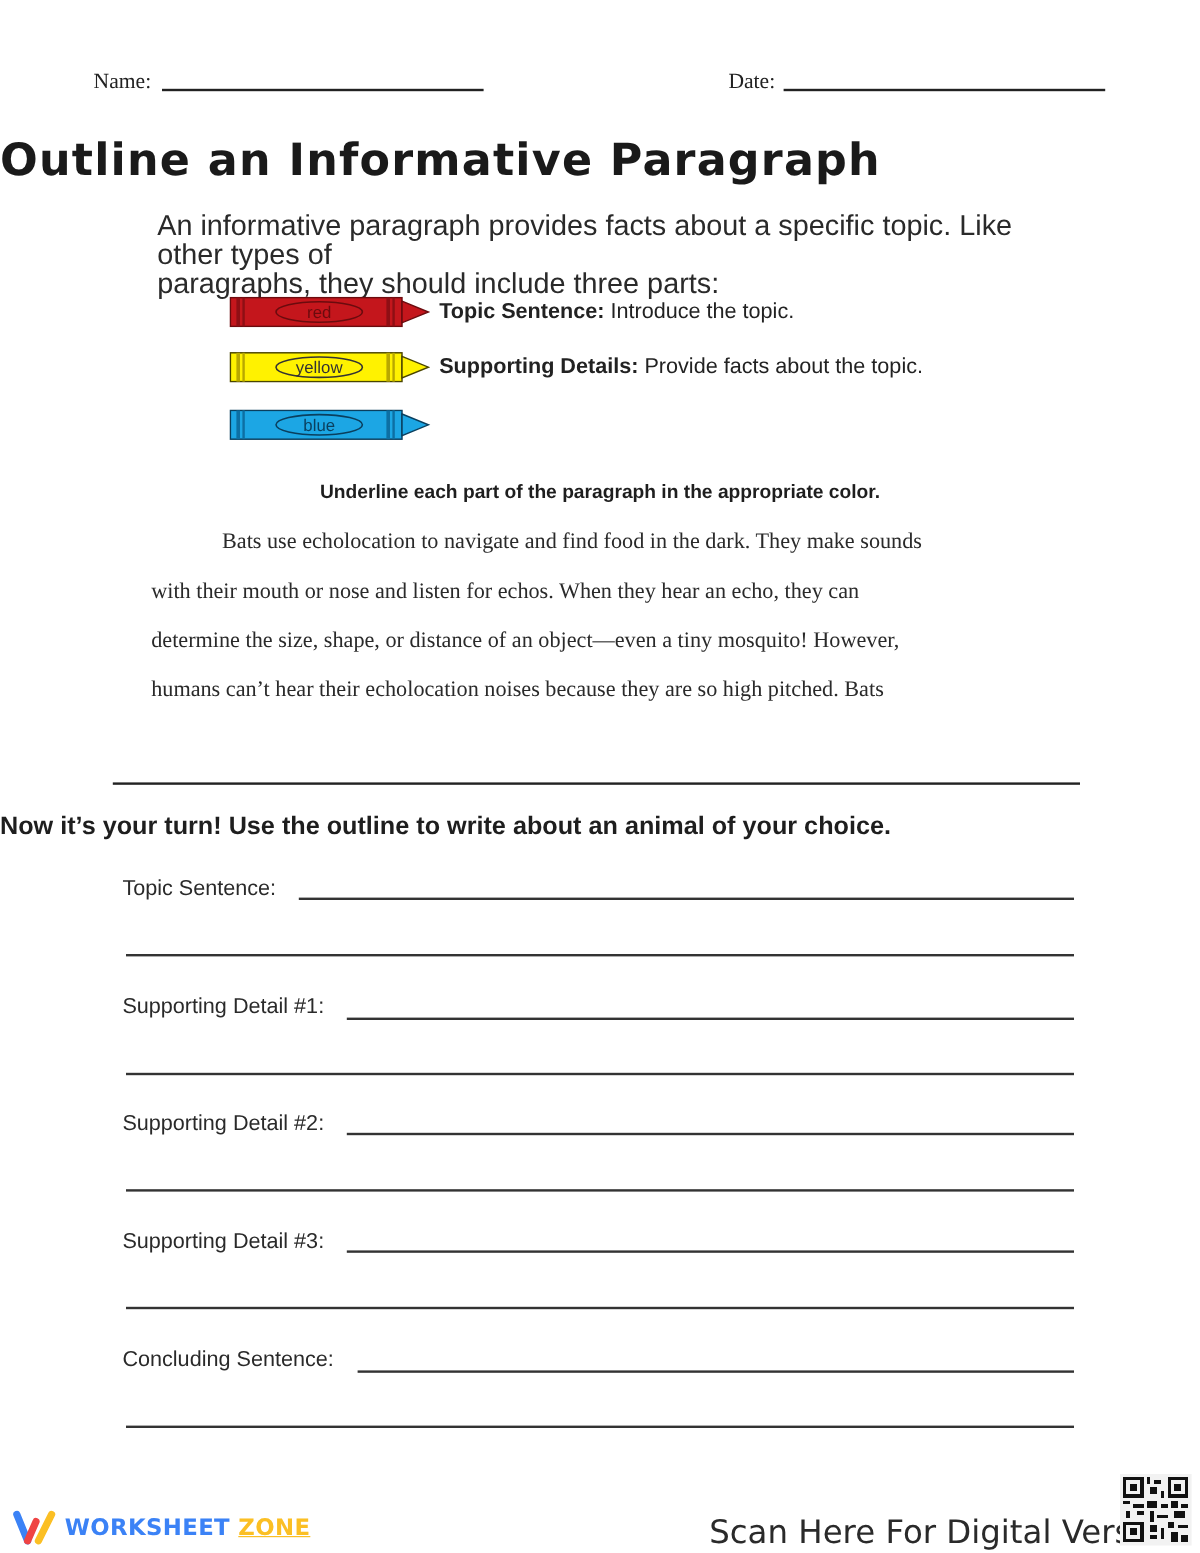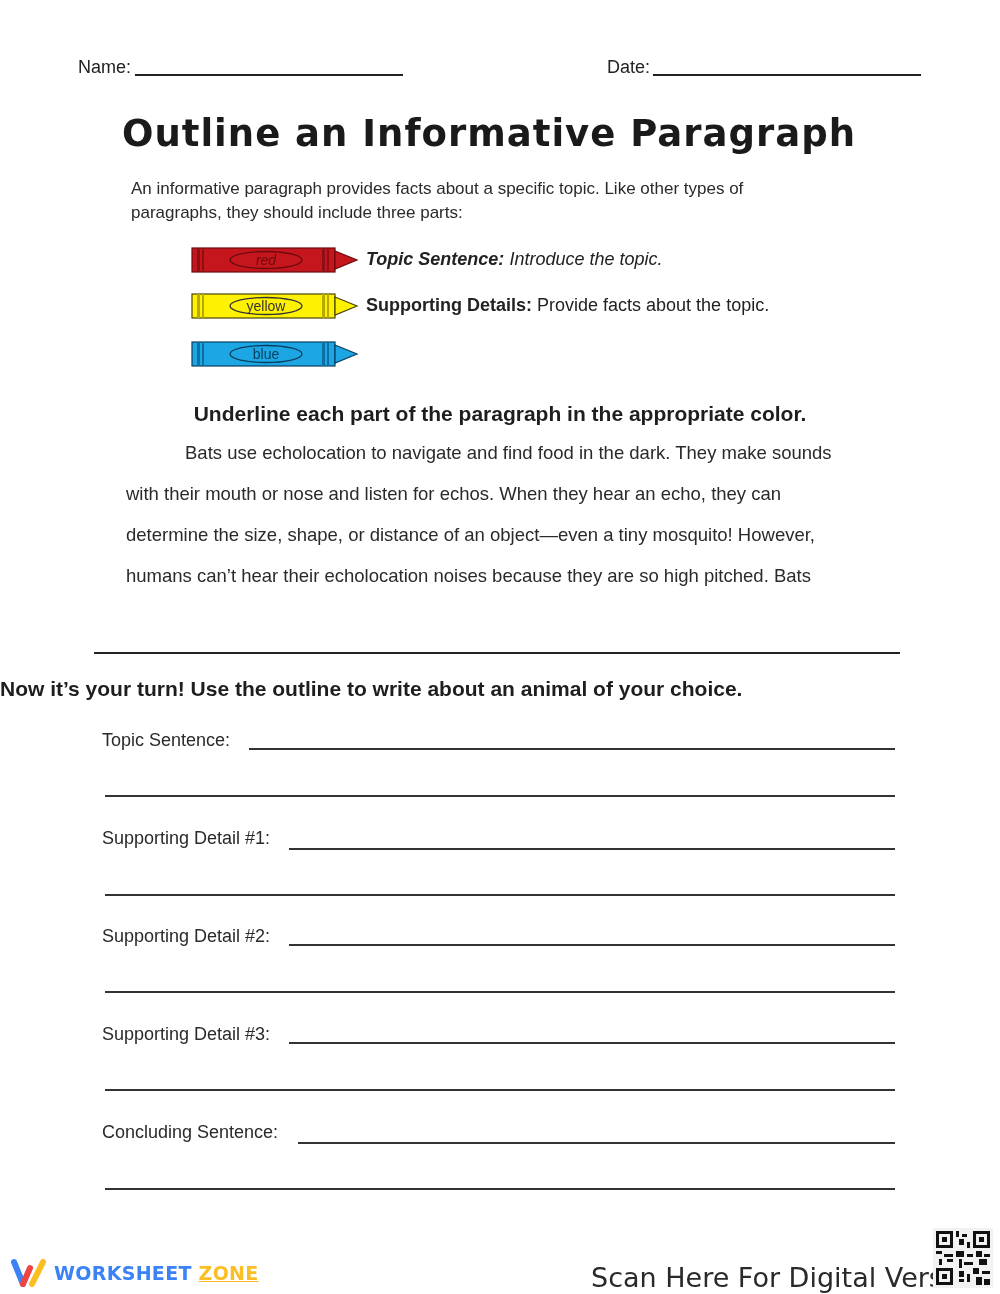--- a/index.html
+++ b/index.html
@@ -1,34 +1,34 @@
 <!DOCTYPE html>
 <html><head>
   <meta charset="utf-8">
   <style>
     html, body { margin: 0; padding: 0; background: #ffffff; }
     body { width: 1000px; height: 1294px; position: relative; overflow: hidden;
            font-family: "Liberation Sans", sans-serif; color: #222; }
     .abs { position: absolute; }
-    .hdr-label { font-size: 18px; color: #222; font-family: Liberation Sans, sans-serif; }
+    .hdr-label { font-size: 18px; color: #222; font-family: Liberation Serif, serif; }
     .hdr-line { position: absolute; height: 0; border-bottom: 2px solid #222; }
-    .title { position: absolute; left: 0; width: 812px; top: 112px; text-align: right;
+    .title { position: absolute; left: 0; width: 812px; top: 112px; text-align: left;
              font-family: "DejaVu Sans", sans-serif; font-weight: bold; font-size: 37px;
-             letter-spacing: 1px; color: #1a1a1a; margin-left: 44px; }
-    .intro { position: absolute; left: 131px; top: 177px; width: 730px; font-size: 17px;
+             letter-spacing: 1px; color: #1a1a1a; }
+    .intro { position: absolute; left: 131px; top: 177px; width: 730px; font-size: 24px;
              line-height: 24px; color: #2a2a2a; }
     .crayon-row { position: absolute; left: 191px; height: 26px; width: 640px; }
     .crayon { position: absolute; left: 0; top: 0; width: 168px; height: 26px; }
     .crayon-text { position: absolute; left: 175px; top: 2px; font-size: 18px; color: #222; white-space: nowrap; }
     .crayon-text b { font-weight: bold; }
     .instruction { position: absolute; left: 0; width: 1000px; top: 402px; text-align: center;
-                   font-weight: bold; font-size: 21px; color: #1e1e1e; }
+                   font-weight: bold; font-size: 16px; color: #1e1e1e; }
     .para { position: absolute; left: 126px; top: 432px; width: 760px; font-size: 18.5px;
             line-height: 41px; color: #2a2a2a; }
-    .para span { display: block; white-space: nowrap; }
+    .para span { display: block; white-space: nowrap; font-family: Liberation Serif, serif; }
     .divider { position: absolute; left: 94px; width: 806px; top: 652px; border-bottom: 2px solid #222; }
     .turn { position: absolute; left: 0; width: 1000px; top: 677px; 
             font-weight: bold; font-size: 21px; color: #1e1e1e; }
     .field-label { position: absolute; left: 102px; font-size: 18px; color: #2a2a2a; white-space: nowrap; }
     .field-line { position: absolute; border-bottom: 2px solid #333; height: 0; }
     .logo { position: absolute; left: 10px; top: 1258px; height: 30px; display: flex; align-items: center; }
     .logo-text { font-family: "DejaVu Sans", sans-serif; font-weight: bold; font-size: 19px; margin-left: 6px; letter-spacing: 0.3px; }
     .scan { position: absolute; left: 591px; top: 1262px; font-family: "DejaVu Sans", sans-serif; font-size: 27px; color: #2a2a2a; white-space: nowrap; }
     .qr { position: absolute; left: 933px; top: 1228px; width: 60px; height: 60px; }
   </style>
@@ -40,21 +40,21 @@
 <div class="abs hdr-label" style="left:607px; top:57px;">Date:</div>
 <div class="hdr-line" style="left:653px; top:74px; width:268px;"></div>
 
 <div class="title">Outline an Informative Paragraph</div>
 
 <div class="intro">
   <div>An informative paragraph provides facts about a specific topic. Like other types of</div>
   <div>paragraphs, they should include three parts:</div>
 </div>
 
-<div class="crayon-row" style="top:247px;font-style:italic;">
+<div class="crayon-row" style="top:247px;">
   <svg class="crayon" viewBox="0 0 168 26">
     <rect x="1" y="1" width="143" height="24" fill="#c4161c" stroke="#6b0b0e" stroke-width="1.2"></rect>
     <rect x="6" y="1" width="3" height="24" fill="#8e0f14"></rect>
       <rect x="11" y="1" width="2" height="24" fill="#8e0f14"></rect>
     <rect x="131" y="1" width="3" height="24" fill="#8e0f14"></rect>
       <rect x="136" y="1" width="2" height="24" fill="#8e0f14"></rect>
     <polygon points="144,4 166,13 144,22" fill="#c4161c" stroke="#6b0b0e" stroke-width="1.2"></polygon>
     <ellipse cx="75" cy="13" rx="36" ry="8.5" fill="none" stroke="#6b0b0e" stroke-width="1.3"></ellipse>
     <text x="75" y="18" text-anchor="middle" font-family="Liberation Sans, sans-serif" font-size="14" fill="#6b0b0e">red</text>
   </svg>

